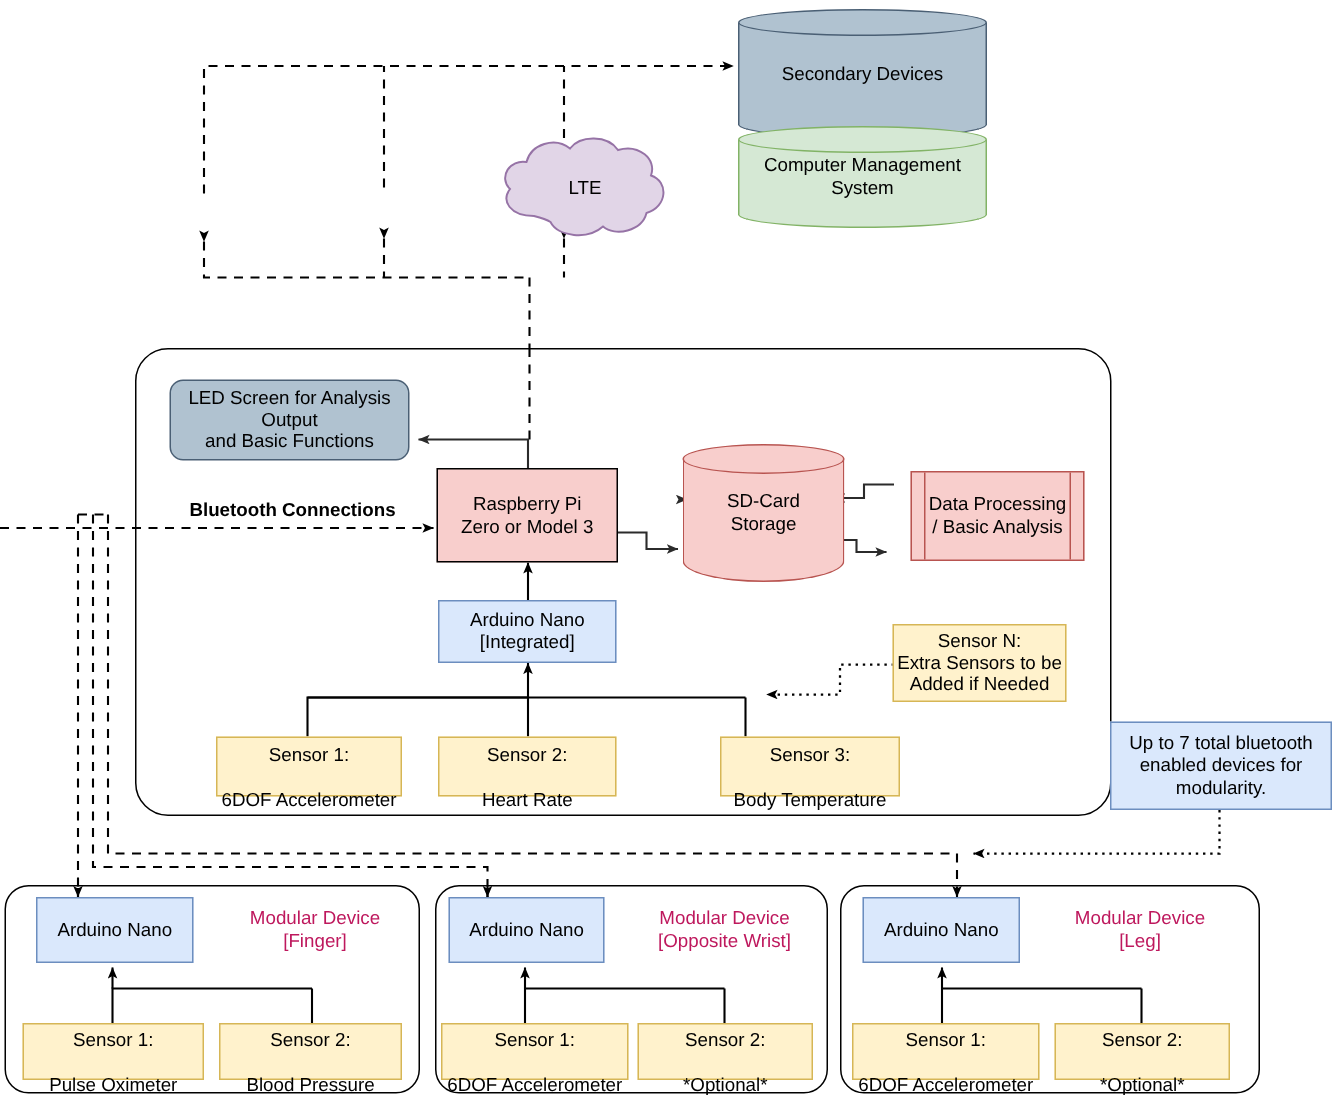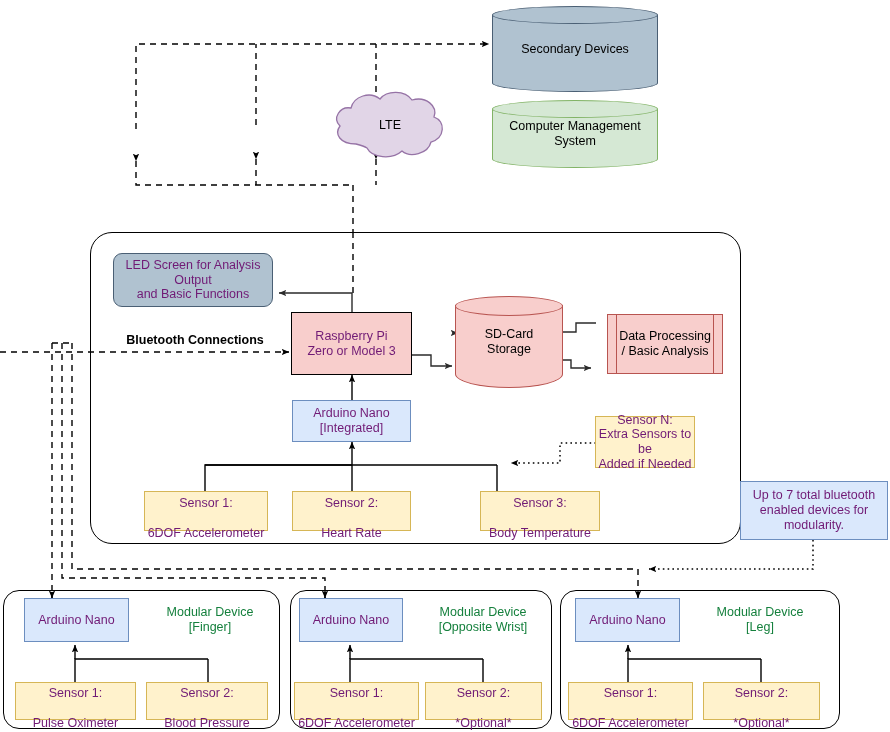--- a/index.html
+++ b/index.html
@@ -27,21 +27,21 @@
     pointer-events: none;
   }
   .node {
     position: absolute;
     box-sizing: border-box;
     display: flex;
     align-items: center;
     justify-content: center;
     text-align: center;
     line-height: 1.18;
-    color: #701a75;
+    color: #000000;
     white-space: pre-line;
   }
   
   .box-yellow {
     background: #fff2cc;
     border: 1px solid #d6b656;
     font-size: 12.5px;
   }
   .box-blue {
     background: #dae8fc;
@@ -64,21 +64,21 @@
     border: 1.6px solid #000000;
     border-radius: 22px;
   }
   .container-round-sm {
     background: transparent;
     border: 1.4px solid #000000;
     border-radius: 16px;
   }
   .label-plain {
     font-size: 12.5px;
-    color: #15803d;
+    color: #be185d;
     background: transparent;
     border: none;
   }
   .label-bold {
     font-size: 12.5px;
     font-weight: bold;
     color: #000;
     background: transparent;
     border: none;
   }
@@ -224,21 +224,21 @@
       <path d="M628,659 L628,645" marker-end="url(#arrowSolid)"></path>
     </g>
   </svg>
 
   <div class="cyl" style="left:492px; top:6px; width:166px; height:86px;">
     <div class="cyl-body" style="background:#b0c2d0; border-color:#4a5f74; border:1px solid #4a5f74; border-top:none;"></div>
     <div class="cyl-top" style="background:#b0c2d0; border:1px solid #4a5f74;"></div>
     <div class="cyl-text">Secondary Devices</div>
   </div>
 
-  <div class="cyl" style="left:492px; top:100px; width:166px; height:68px;">
+  <div class="cyl" style="left:492px; top:84px; width:166px; height:68px;">
     <div class="cyl-body" style="background:#d5e8d4; border:1px solid #82b366; border-top:none;"></div>
     <div class="cyl-top" style="background:#d5e8d4; border:1px solid #82b366;"></div>
     <div class="cyl-text">Computer Management
 System</div>
   </div>
 
 
 
 
   <div class="cloud" style="left:332px; top:88px; width:116px; height:74px;">
@@ -289,21 +289,21 @@
       <span>Heart Rate</span>
     </span>
   </div>
   <div class="node box-yellow" style="left:437px; top:491px; width:120px; height:40px;margin-left:43px;">
     <span>
       <span>Sensor 3:</span><br>
       <span>Body Temperature</span>
     </span>
   </div>
 
-  <div class="node box-yellow" style="left:595px; top:416px; width:100px; height:52px;">Sensor N:
+  <div class="node box-yellow" style="left:595px; top:416px; width:116px; height:52px;">Sensor N:
 Extra Sensors to be
 Added if Needed</div>
 
   <div class="node box-blue" style="left:740px; top:481px; width:148px; height:59px;">Up to 7 total bluetooth
 enabled devices for
 modularity.</div>
 
   <div class="node container-round-sm" style="left:3px; top:590px; width:277px; height:139px;"></div>
   <div class="node box-blue" style="left:24px; top:598px; width:105px; height:44px;">Arduino Nano</div>
   <div class="node label-plain" style="left:150px; top:600px; width:120px; height:40px; flex-direction:column;">

